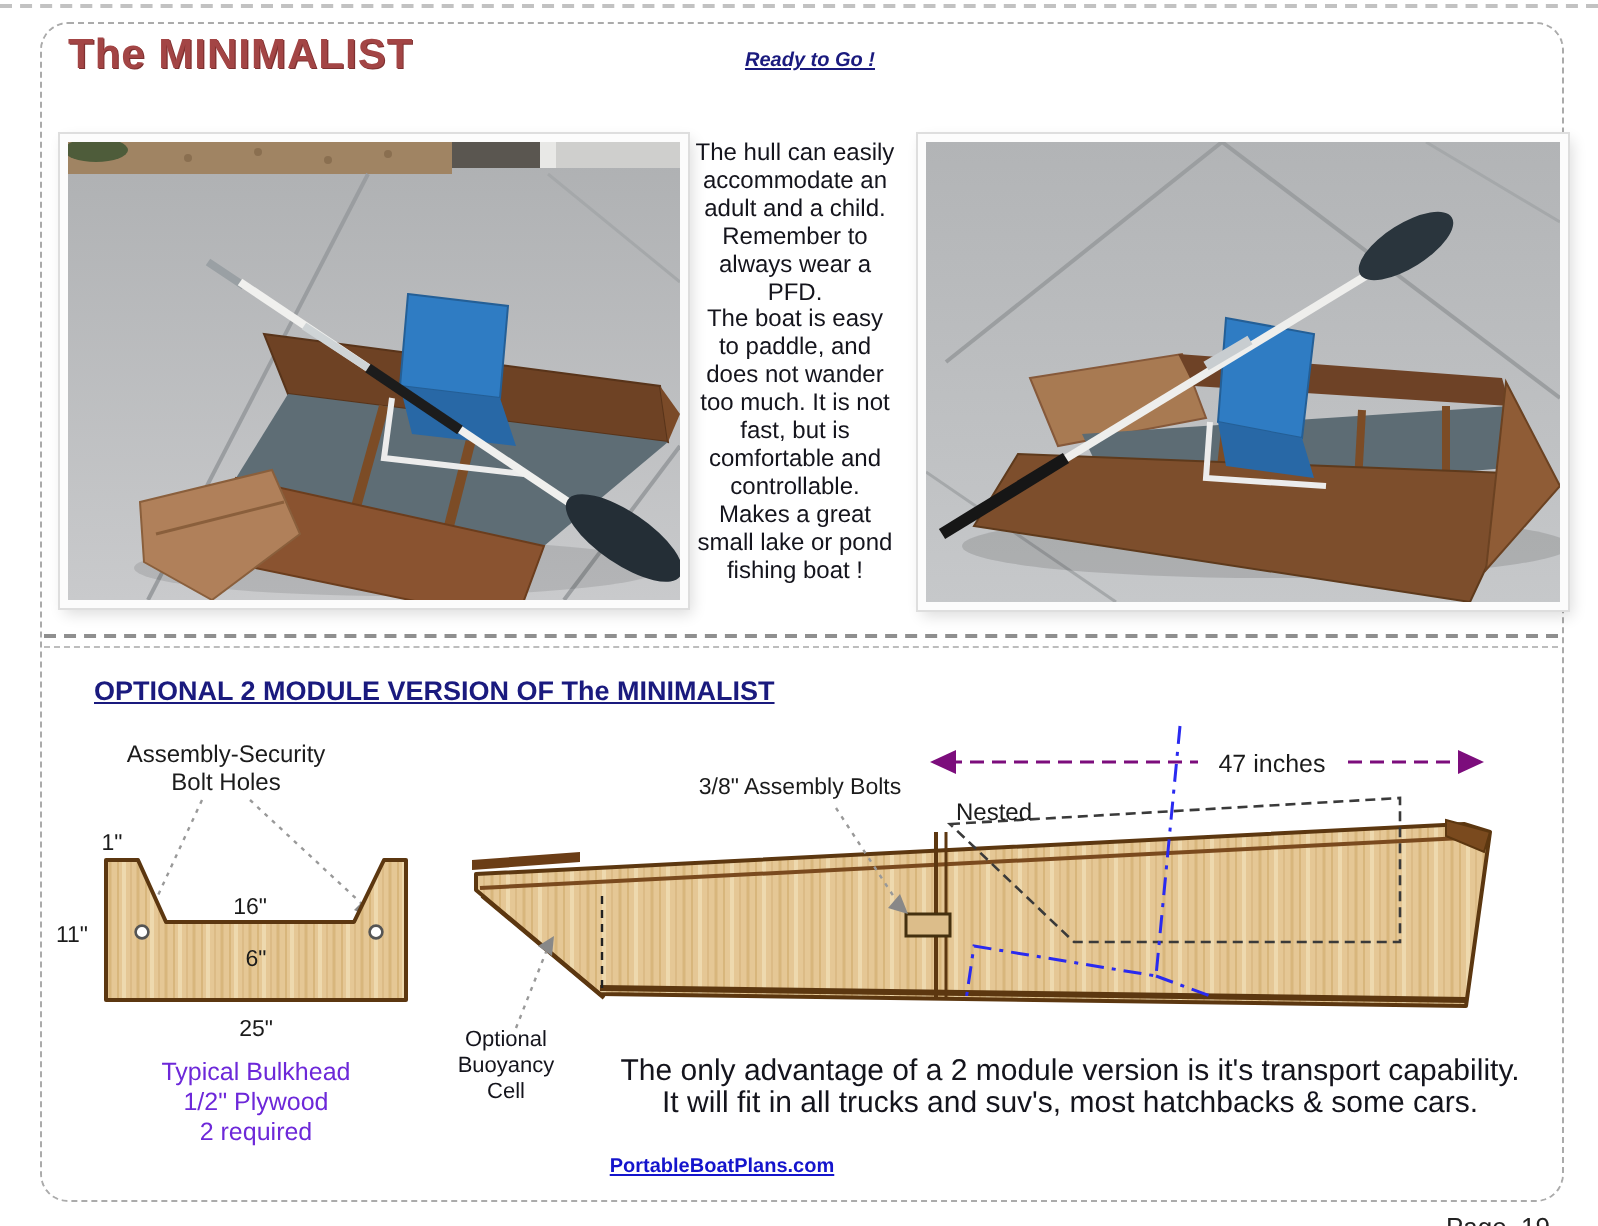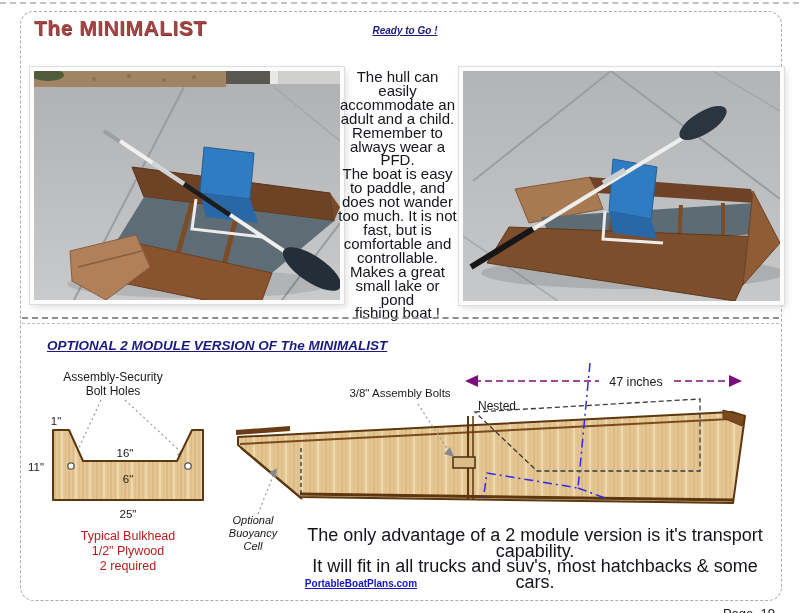--- a/index.html
+++ b/index.html
@@ -5,28 +5,28 @@
   html,body{margin:0;padding:0;background:#ffffff;}
   body{width:799px;height:613px;position:relative;font-family:"Liberation Sans",sans-serif;overflow:hidden;}
   .top-edge-line{position:absolute;left:0;top:2px;width:799px;border-top:2px dashed #c2c2c2;}
   .page-border{position:absolute;left:20px;top:11px;width:760px;height:588px;border:1.5px dashed #ababab;border-radius:14px;background:#ffffff;}
   .page-title{position:absolute;left:34px;top:16px;font-size:21px;font-weight:bold;letter-spacing:.5px;color:#a34545;text-shadow:.6px .6px 0 #7e3030;}
   .ready-heading{position:absolute;left:325px;top:25px;width:160px;text-align:center;font-size:10px;font-weight:bold;font-style:italic;text-decoration:underline;color:#1a1a7e;}
   .photo{position:absolute;border:4px solid #fcfcfc;box-shadow:0 0 0 1px #dedede,2px 3px 7px rgba(0,0,0,.14);background:#b8babc;}
   .photo svg{display:block;}
   .photo-left{left:30px;top:67px;width:306px;height:229px;}
   .photo-right{left:459px;top:67px;width:317px;height:230px;}
-  .mid-text{position:absolute;left:337px;top:70px;width:121px;text-align:center;font-size:15px;line-height:13.9px;color:#14141c;white-space:pre-line;}
+  .mid-text{position:absolute;left:337px;top:70px;width:121px;text-align:center;font-size:12px;line-height:13.9px;color:#14141c;white-space:pre-line;}
   .divider{position:absolute;left:22px;top:317px;width:757px;height:4px;border-top:2px dashed #8f8f8f;border-bottom:1px dashed #bdbdbd;}
-  .section-heading{position:absolute;left:47px;top:338px;font-size:13.5px;font-weight:bold;font-style:italic;text-decoration:underline;color:#1a1a7e;}
+  .section-heading{position:absolute;left:47px;top:338px;font-size:13.5px;font-weight:bold;text-decoration:underline;color:#1a1a7e;}
   .bulkhead-svg{position:absolute;left:25px;top:368px;}
-  .bulkhead-caption{position:absolute;left:58px;top:529px;width:140px;text-align:center;font-size:12.5px;line-height:15px;color:#b91c1c;white-space:pre-line;}
+  .bulkhead-caption{position:absolute;left:58px;top:529px;width:140px;text-align:center;font-size:12.5px;line-height:15px;color:#6d28d9;white-space:pre-line;}
   .hull-svg{position:absolute;left:228px;top:360px;}
-  .buoyancy-label{position:absolute;left:220px;top:514px;width:66px;text-align:center;font-size:11px;line-height:13px;color:#14141c;white-space:pre-line;font-style:italic;}
-  .note{position:absolute;left:300px;top:528px;width:470px;text-align:center;font-size:18px;line-height:15.5px;color:#14141c;white-space:pre-line;}
+  .buoyancy-label{position:absolute;left:220px;top:514px;width:66px;text-align:center;font-size:11px;line-height:13px;color:#14141c;white-space:pre-line;}
+  .note{position:absolute;left:300px;top:528px;width:470px;text-align:center;font-size:15px;line-height:15.5px;color:#14141c;white-space:pre-line;}
   .footer-link{position:absolute;left:276px;top:578px;width:170px;text-align:center;font-size:10px;font-weight:bold;color:#1414cc;text-decoration:underline;cursor:pointer;}
   .page-number{position:absolute;left:700px;top:578px;width:75px;text-align:right;font-size:13px;color:#222;white-space:pre;margin-top:28px;}
   svg text{font-family:"Liberation Sans",sans-serif;fill:#1b1b1b;}
 </style>
 </head>
 <body>
 
 <div class="top-edge-line"></div>
 <div class="page-border"></div>
 

